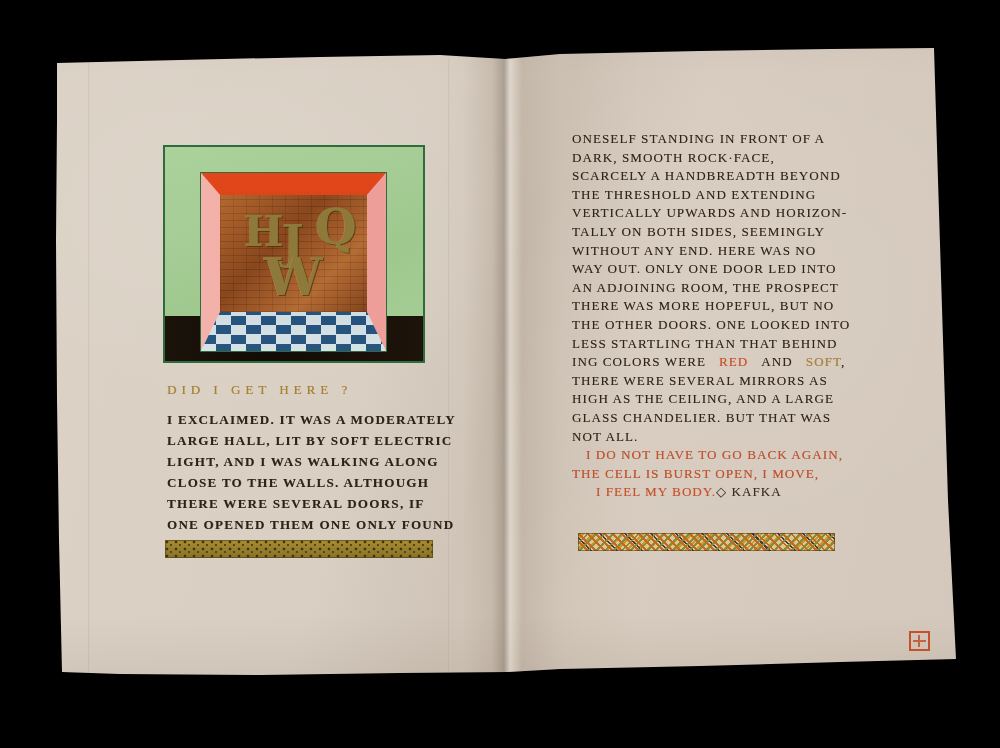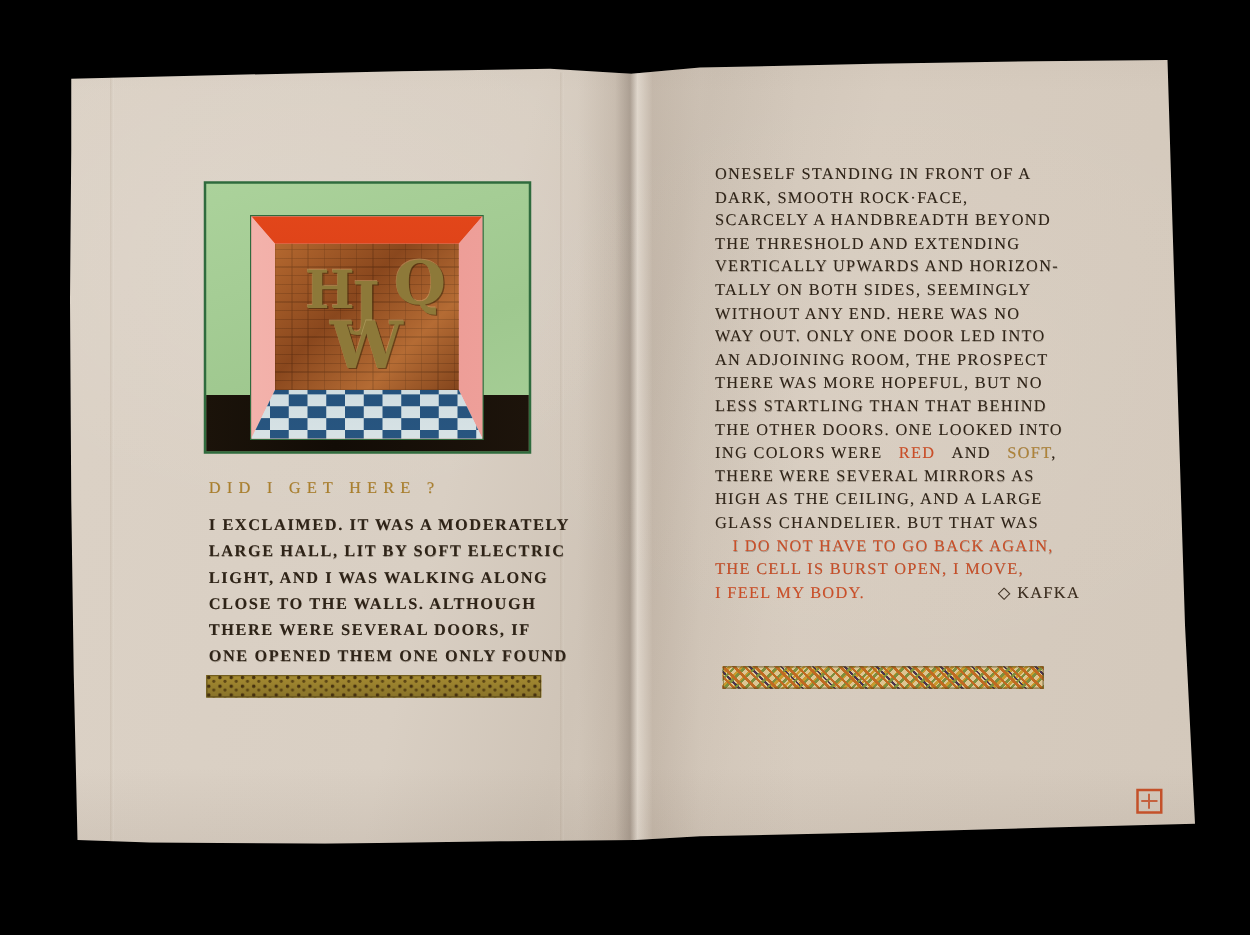--- a/index.html
+++ b/index.html
@@ -65,21 +65,21 @@
   .left-body{position:absolute;left:167px;top:409px;color:#2e2317;font-weight:bold;}
   .left-body .tline{white-space:nowrap;font-size:13px;letter-spacing:1.3px;line-height:21px;height:21px;
     text-shadow:0.3px 0.3px 0 rgba(40,28,14,0.35);}
   .right-body{position:absolute;left:572px;top:130px;width:292px;color:#2e2317;}
   .right-body .rline{white-space:nowrap;font-size:13px;letter-spacing:1.1px;line-height:18.6px;height:18.6px;
     text-shadow:0.3px 0.3px 0 rgba(40,28,14,0.3);}
   .rline .seg + .seg{margin-left:13px;}
   .ink-red{color:#cb4e27;text-shadow:0.3px 0.3px 0 rgba(160,50,20,0.3);}
   .ink-gold{color:#b08437;}
   .rline.red-indent{padding-left:14px;}
-  .closing{display:flex;justify-content:space-between;}
+  .closing{display:flex;justify-content:flex-start;margin-left:24px;}
   .closing .attribution{color:#3a2c1e;}
 
   
   .band{position:absolute;height:18px;box-shadow:inset 0 0 0 1px rgba(70,55,15,0.55);}
   .band-left{left:165px;top:540px;width:268px;
     background-color:#97802c;
     background-image:
       radial-gradient(circle at 2px 2px,#46310f 1.1px,transparent 1.7px),
       radial-gradient(circle at 6px 5px,#5a4414 1px,transparent 1.5px),
       linear-gradient(180deg,#a78c31,#877229);
@@ -144,28 +144,29 @@
       <div class="rline">ONESELF STANDING IN FRONT OF A</div>
       <div class="rline">DARK, SMOOTH ROCK·FACE,</div>
       <div class="rline">SCARCELY A HANDBREADTH BEYOND</div>
       <div class="rline">THE THRESHOLD AND EXTENDING</div>
       <div class="rline">VERTICALLY UPWARDS AND HORIZON-</div>
       <div class="rline">TALLY ON BOTH SIDES, SEEMINGLY</div>
       <div class="rline">WITHOUT ANY END. HERE WAS NO</div>
       <div class="rline">WAY OUT. ONLY ONE DOOR LED INTO</div>
       <div class="rline">AN ADJOINING ROOM, THE PROSPECT</div>
       <div class="rline">THERE WAS MORE HOPEFUL, BUT NO</div>
+      <div class="rline">THE OTHER DOORS. ONE LOOKED INTO</div>
       <div class="rline">LESS STARTLING THAN THAT BEHIND</div>
-      <div class="rline">THE OTHER DOORS. ONE LOOKED INTO</div>
       <div class="rline">
         <span class="seg">ING COLORS WERE</span><span class="seg ink-red">RED</span><span class="seg">AND</span><span class="seg ink-gold">SOFT</span><span>,</span>
       </div>
       <div class="rline">THERE WERE SEVERAL MIRRORS AS</div>
       <div class="rline">HIGH AS THE CEILING, AND A LARGE</div>
       <div class="rline">GLASS CHANDELIER. BUT THAT WAS</div>
+      <div class="rline">NOT ALL.</div>
       <div class="rline ink-red red-indent">I DO NOT HAVE TO GO BACK AGAIN,</div>
       <div class="rline ink-red">THE CELL IS BURST OPEN, I MOVE,</div>
       <div class="rline closing">
         <span class="ink-red">I FEEL MY BODY.</span>
         <span class="attribution">◇ KAFKA</span>
       </div>
     </div>
     <div class="band band-right"></div>
 
     <div class="seal">

